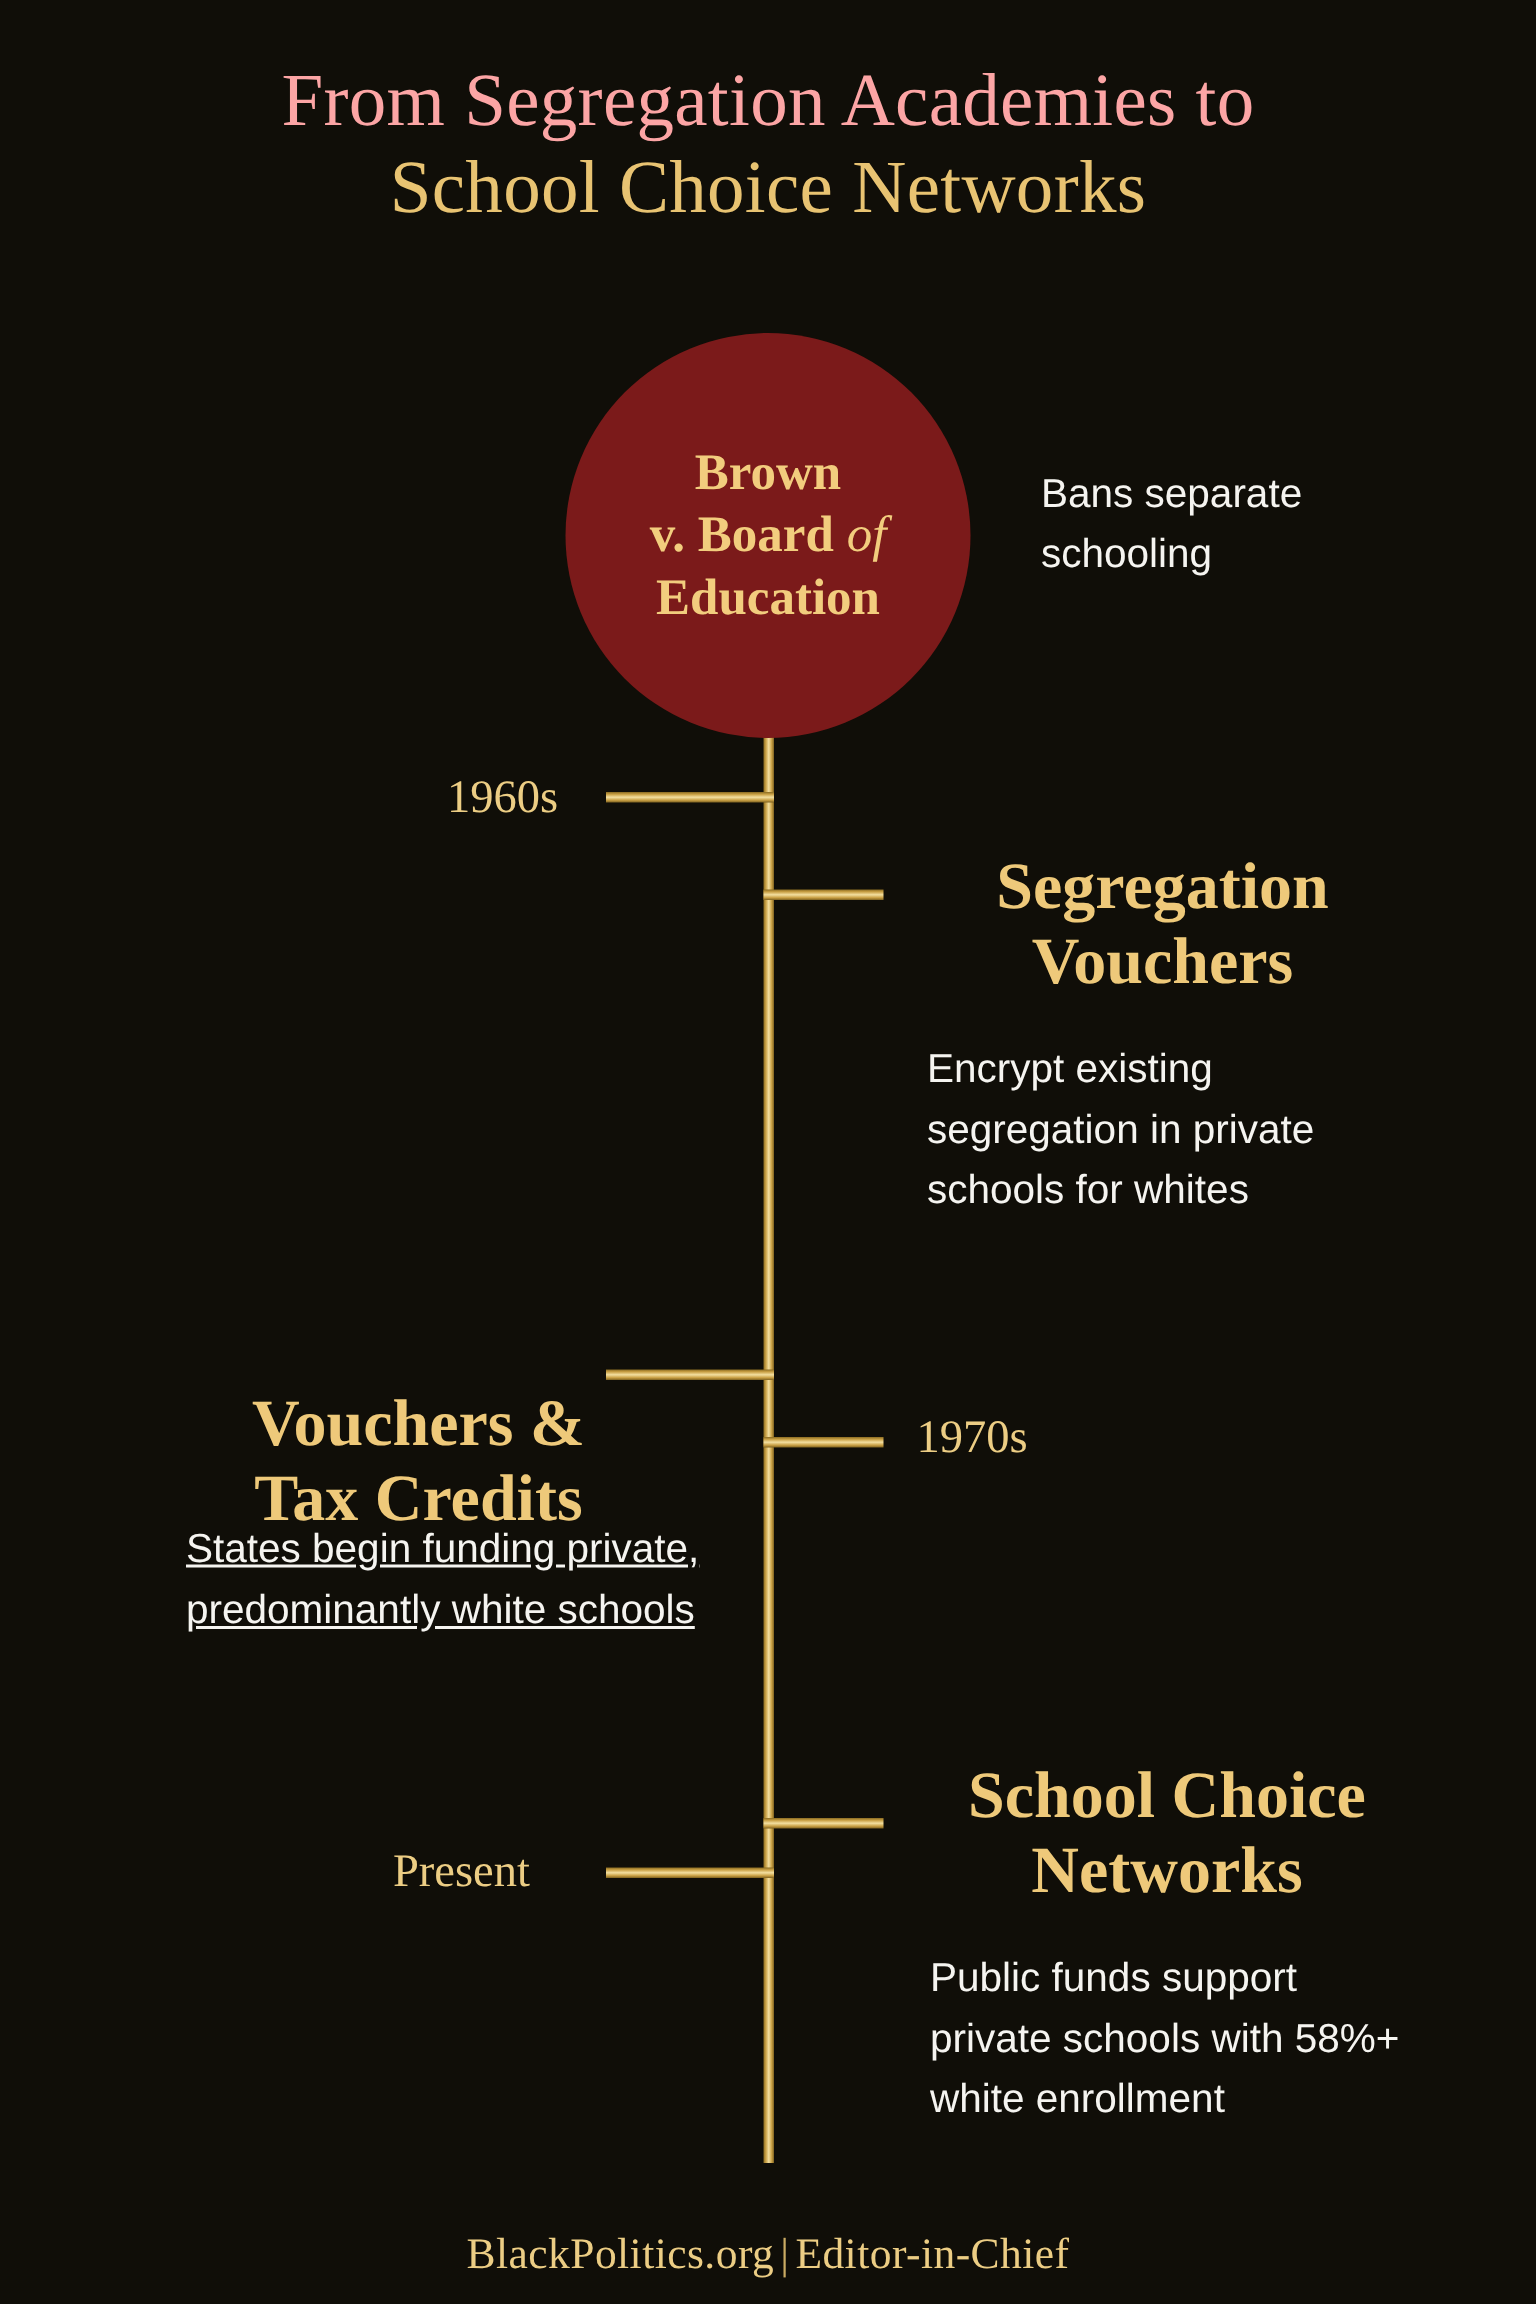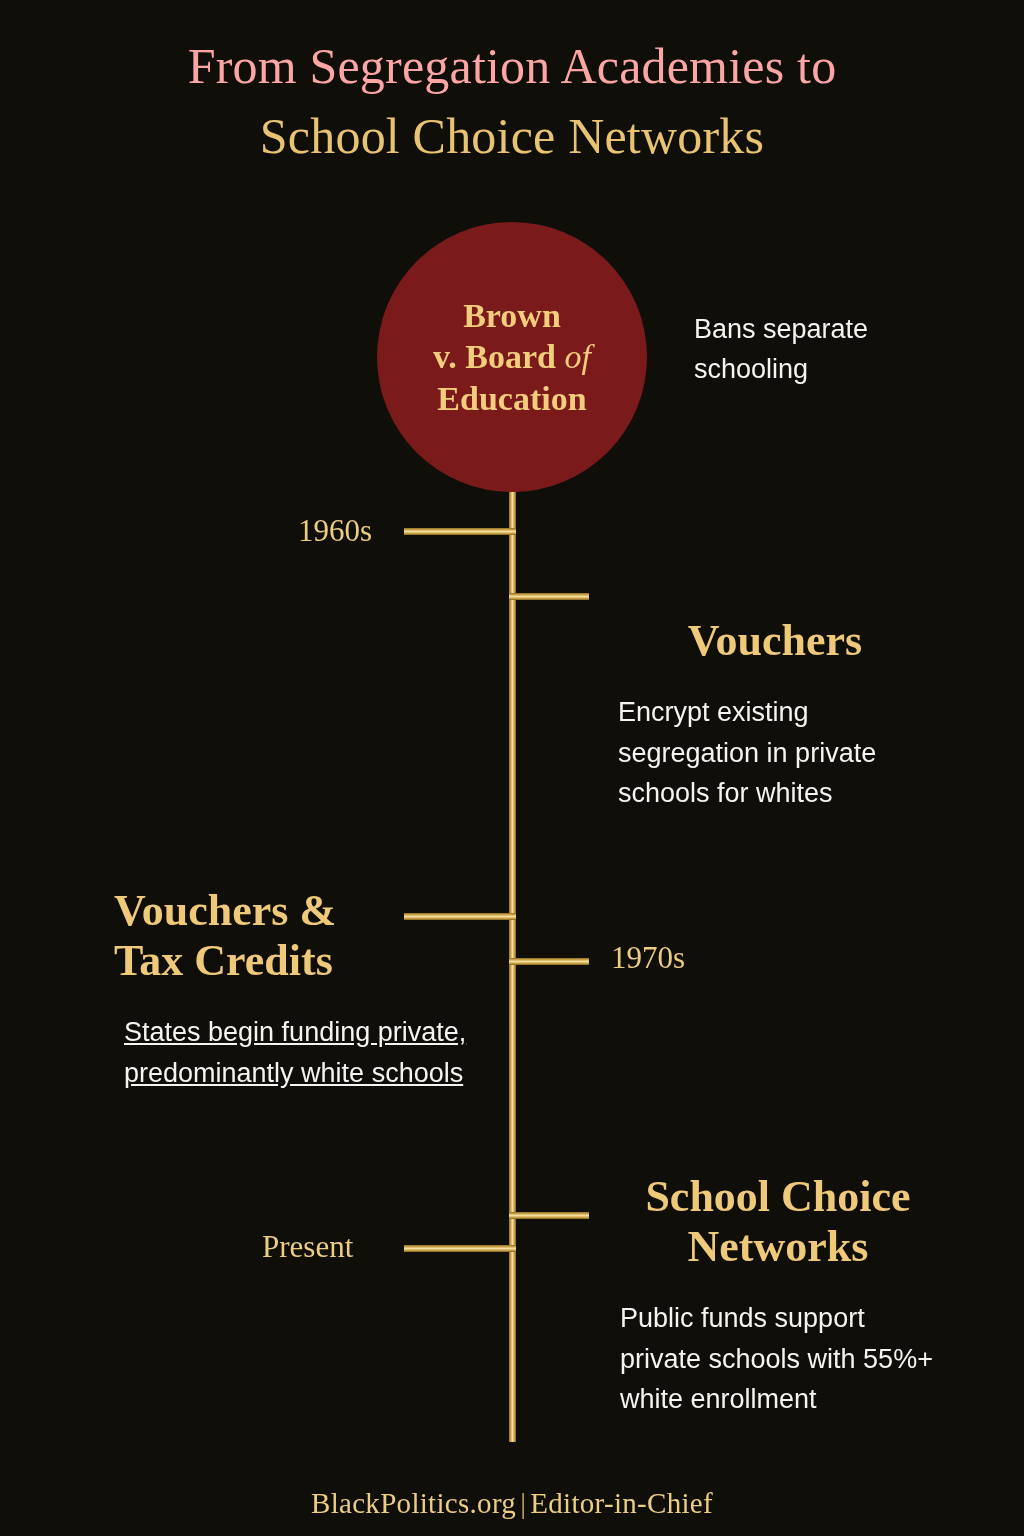--- a/index.html
+++ b/index.html
@@ -35,21 +35,21 @@
     line-height: 1.12;
     color: #fca5a5;
     letter-spacing: 0.2px;
   }
   .title-line2 {
     font-family: "Liberation Serif", serif;
     font-size: 50px;
     line-height: 1.12;
     color: #e8c372;
     letter-spacing: 0.2px;
-    margin-top: 14px;
+    margin-top: 2px;
   }
 
   
   .spine {
     position: absolute;
     left: 509px;
     top: 466px;
     width: 7px;
     height: 976px;
     background: linear-gradient(to right, #8a6b22 0%, #c9a044 22%, #f3dfa0 50%, #c9a044 78%, #7d6120 100%);
@@ -118,21 +118,21 @@
     position: absolute;
     font-family: "Liberation Sans", sans-serif;
     font-size: 27px;
     line-height: 1.5;
     color: #f5f4f0;
   }
 
   .head-seg { left: 610px; top: 566px; width: 330px; text-align: center; }
   .body-seg { left: 618px; top: 692px; width: 300px; }
 
-  .head-vou { left: 114px; top: 886px; width: 330px; text-align: left; }
+  .head-vou { left: 114px; top: 924px; width: 330px; text-align: center; }
   .body-vou { left: 124px; top: 1012px; width: 360px; text-decoration: underline; }
 
   .head-sch { left: 608px; top: 1172px; width: 340px; text-align: center; }
   .body-sch { left: 620px; top: 1298px; width: 320px; }
 
   
   .callout {
     position: absolute;
     left: 694px;
     top: 310px;
@@ -184,34 +184,34 @@
     </div>
   </div>
 
   <div class="callout">Bans separate schooling</div>
 
   <div class="era-label era-1960">1960s</div>
   <div class="era-label era-1970">1970s</div>
   <div class="era-label era-present">Present</div>
 
   <div class="sec-heading head-seg">
-    <br>
+    <span>Segregation</span><br>
     <span>Vouchers</span>
   </div>
   <div class="sec-body body-seg">Encrypt existing segregation in private schools for whites</div>
 
   <div class="sec-heading head-vou">
     <span>Vouchers &amp;</span><br>
     <span>Tax Credits</span>
   </div>
   <div class="sec-body body-vou">States begin funding private, predominantly white schools</div>
 
   <div class="sec-heading head-sch">
     <span>School Choice</span><br>
     <span>Networks</span>
   </div>
-  <div class="sec-body body-sch">Public funds support private schools with 55%+ white enrollment</div>
+  <div class="sec-body body-sch">Public funds support private schools with 58%+ white enrollment</div>
 
   <div class="footer">
     <span>BlackPolitics.org</span><span class="sep">|</span><span>Editor-in-Chief</span>
   </div>
 
 </div>
 
 </body></html>

